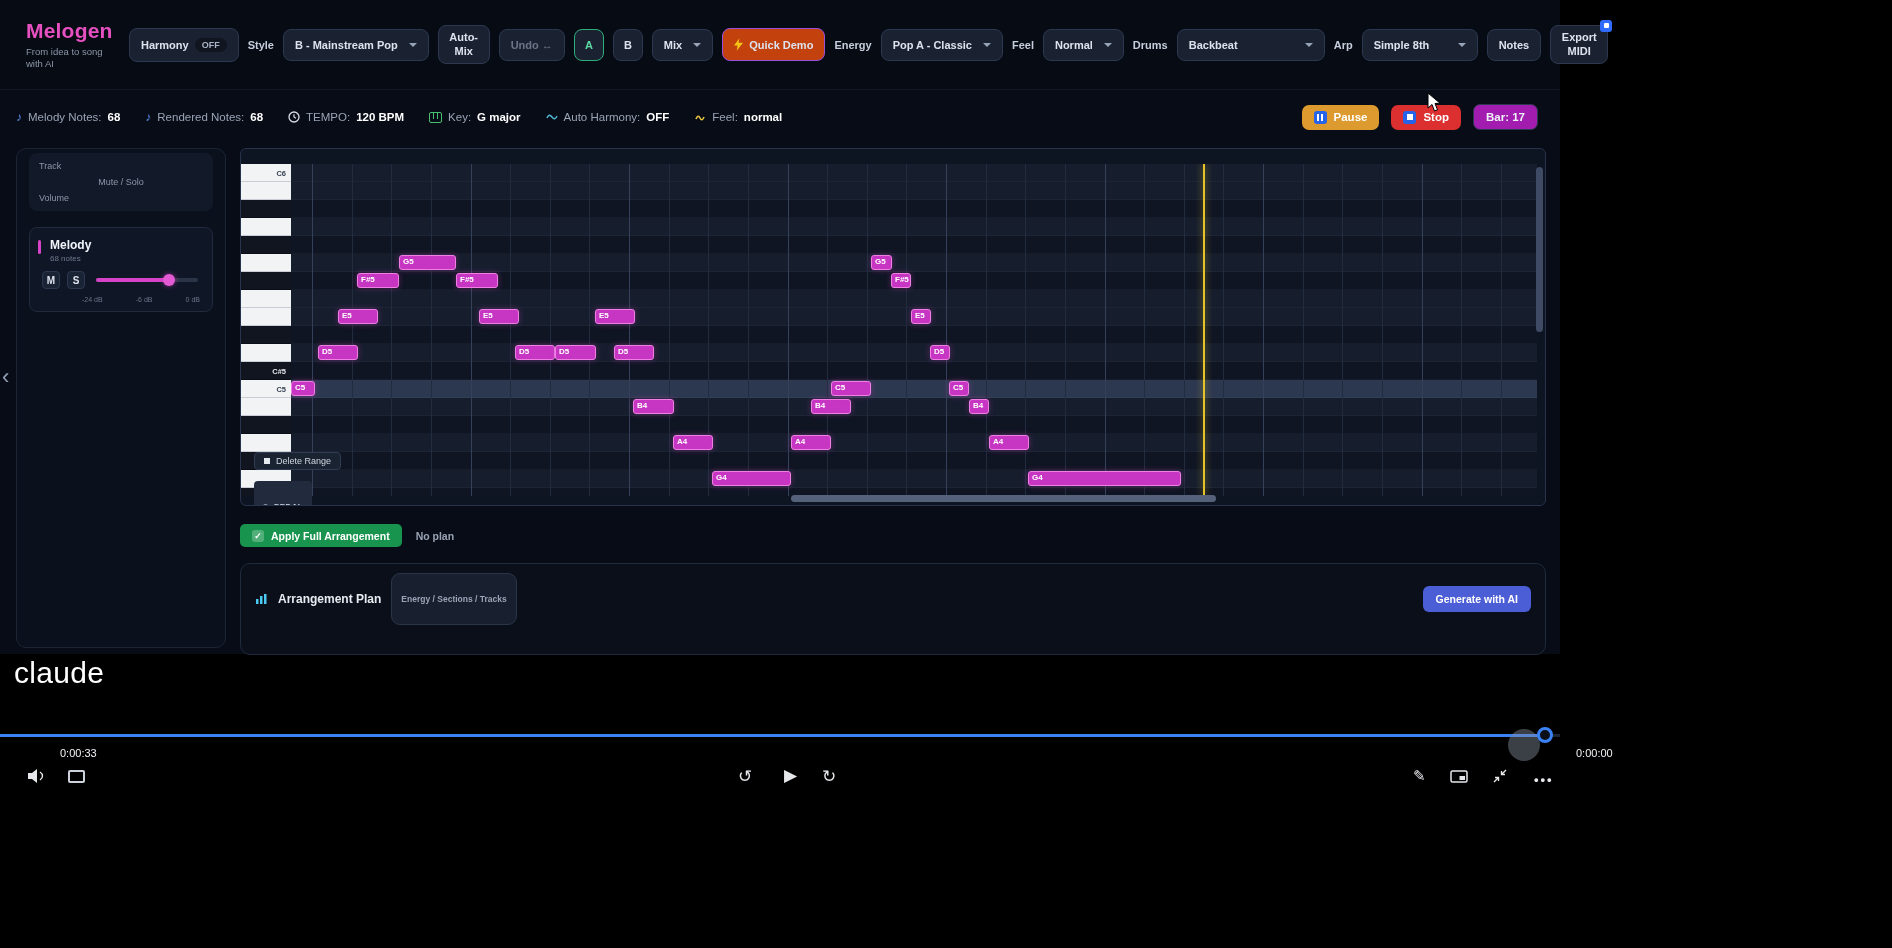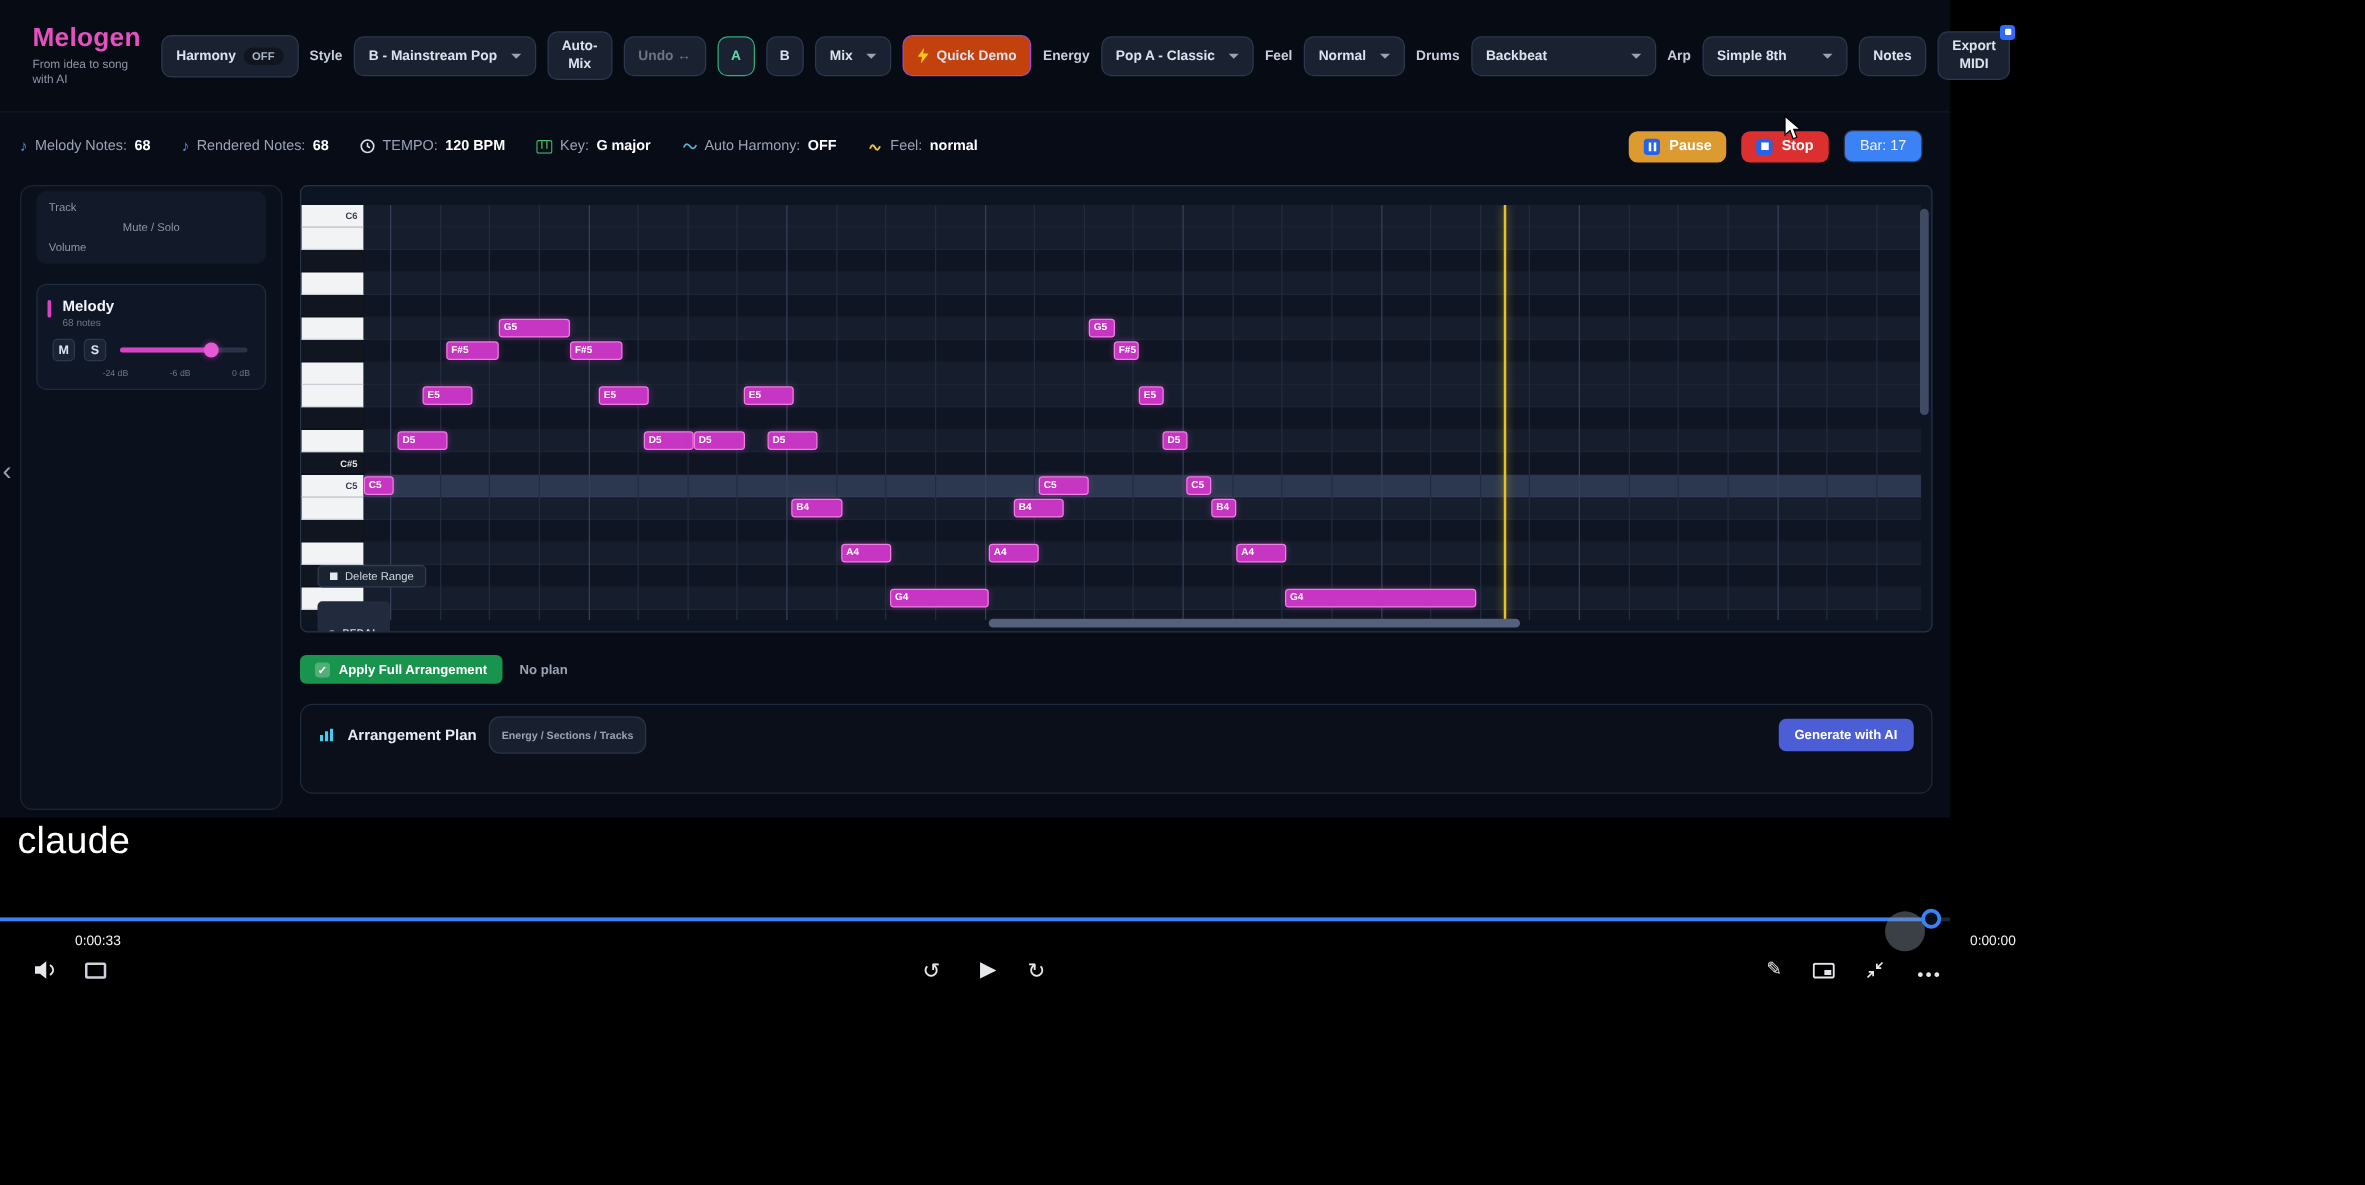--- a/index.html
+++ b/index.html
@@ -40,22 +40,22 @@
   .glyph-note { color:#5b8def; font-size:12px; }
   .sb-right { margin-left:auto; display:flex; align-items:center; gap:12px; }
   .pill-btn { border-radius:7px; padding:6px 12px; font-size:11.5px; font-weight:bold; color:#fff;
               display:flex; align-items:center; gap:7px; border:none; }
   .pill-btn.pause { background:#dd9b2f; }
   .pill-btn.stop { background:#dc2f2f; }
   .mini-ico { width:13px; height:13px; background:#2563eb; border-radius:3px; display:inline-flex;
               align-items:center; justify-content:center; gap:2px; flex:none; }
   .mini-ico i { display:block; width:2px; height:7px; background:#fff; }
   .mini-ico .sq { width:6px; height:6px; background:#fff; }
-  .bar-badge { background:#3b82f6; border:1px solid #2b3850; border-radius:7px; padding:6px 12px;
-               font-size:11.5px; font-weight:normal; color:#eef2f8; }
+  .bar-badge { background:#a21caf; border:1px solid #2b3850; border-radius:7px; padding:6px 12px;
+               font-size:11.5px; font-weight:bold; color:#eef2f8; }
 
   
   .rack { position:absolute; left:16px; top:148px; width:210px; height:500px; background:#0b101d;
           border:1px solid #1c2534; border-radius:10px; }
   .rack-head { display:flex; align-items:center; gap:7px; padding:12px 10px 8px 16px; }
   .rack-title { font-size:10px; font-weight:bold; color:#dfe5ef; letter-spacing:.4px; }
   .rack-badge { background:#1c2534; border:1px solid #2b3850; border-radius:8px; padding:2px 7px;
                 font-size:8px; font-weight:bold; color:#c3cbda; }
   .rack-playing { margin-left:auto; font-size:9px; color:#6b7586; }
   .rack-cols { margin:4px 12px; background:#121a2a; border-radius:8px; padding:8px 10px; font-size:9px; color:#8b96a8; }
@@ -113,26 +113,26 @@
   .vscroll { position:absolute; right:2px; top:18px; width:7px; height:165px; background:#3f4b64;
              border-radius:4px; z-index:4; }
 
   
   .apply-row { position:absolute; left:240px; top:524px; display:flex; align-items:center; gap:14px; }
   .apply-btn { background:#18944e; border:none; border-radius:5px; height:23px; padding:0 12px;
                display:flex; align-items:center; gap:7px; color:#fff; font-size:10.5px; font-weight:bold; }
   .apply-check { width:12px; height:12px; border-radius:3px; background:rgba(255,255,255,.25); font-size:9px;
                  display:flex; align-items:center; justify-content:center; }
   .no-plan { font-size:10.5px; font-weight:bold; color:#9aa4b6; }
-  .arr { position:absolute; left:240px; top:563px; width:1306px; height:72px; background:#0a0f1a;
+  .arr { position:absolute; left:240px; top:563px; width:1306px; height:92px; background:#0a0f1a;
          border:1px solid #1f2a3c; border-radius:10px; }
   .arr-head { display:flex; align-items:center; gap:10px; padding:9px 14px 7px; }
   .arr-title { font-size:12px; font-weight:bold; color:#e7ecf3; }
   .arr-badge { font-size:8.5px; font-weight:bold; color:#9aa4b6; background:#18202f; border:1px solid #2a3549;
-               border-radius:9px; padding:9px 9px; }
+               border-radius:9px; padding:20px 9px; }
   .gen-btn { margin-left:auto; background:#4c5ed6; border:none; color:#fff; font-size:10.5px; font-weight:bold;
              border-radius:6px; padding:7px 13px; }
   .arr-empty { margin:0 14px; border:1px solid #242f42; background:#0e1524; border-radius:6px;
                padding:8px 12px; font-size:10.5px; color:#8e98ab; display:flex; align-items:center; gap:3px; }
 
   
   .claude { position:absolute; left:14px; top:656px; font-size:30px; color:#fff; letter-spacing:.3px; }
   .progress-track { position:absolute; left:0; top:734px; width:1560px; height:3px; background:#1d2635; }
   .progress-fill { width:1543px; height:3px; background:#3b82f6; }
   .float-circle { position:absolute; left:1508px; top:729px; width:32px; height:32px; border-radius:50%;

